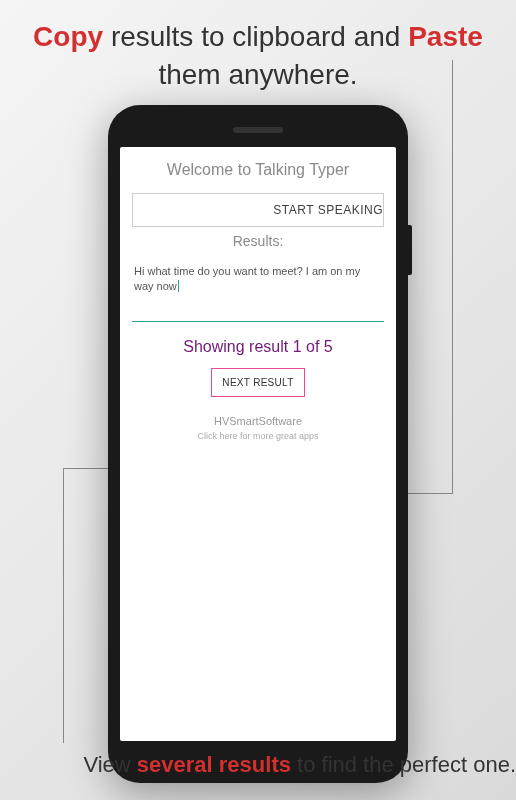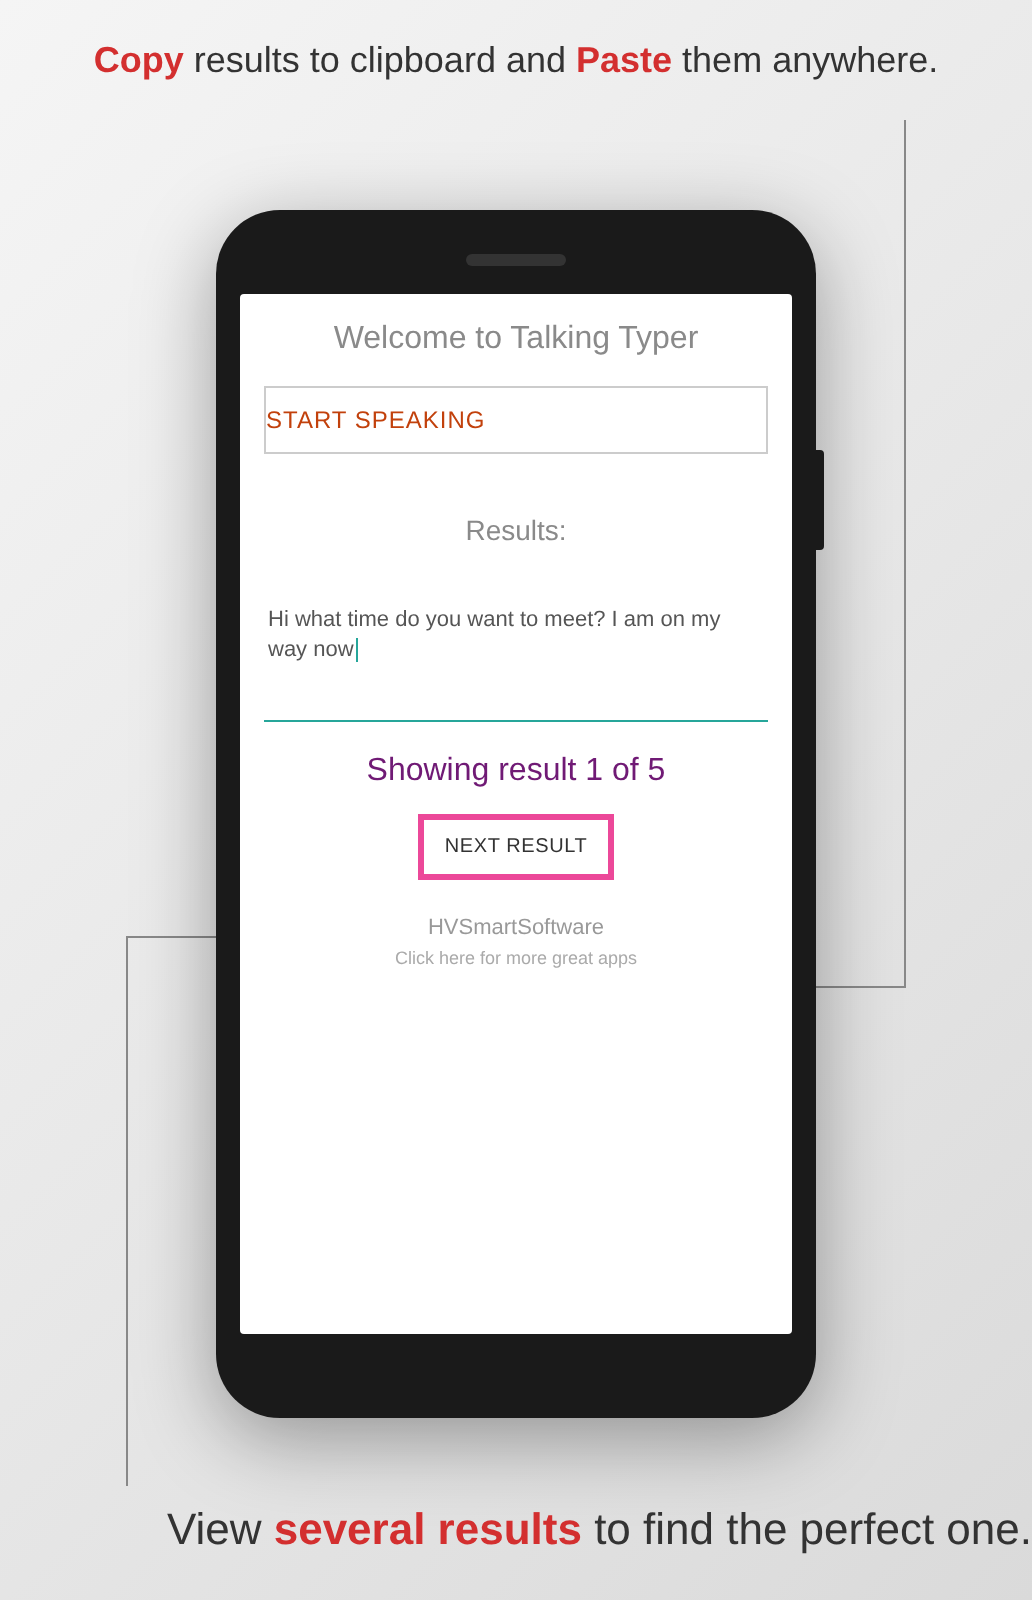--- a/index.html
+++ b/index.html
@@ -7,21 +7,21 @@
       width: 516px;
       height: 800px;
       background: linear-gradient(135deg, #f5f5f5 0%, #e8e8e8 50%, #dadada 100%);
       font-family: Arial, Helvetica, sans-serif;
       position: relative;
       overflow: hidden;
     }
     .top-caption {
       text-align: center;
       padding: 18px 20px 10px;
-      font-size: 18px;
+      font-size: 28px;
       line-height: 1.35;
       color: #333;
     }
     .top-caption .highlight { color: #d32f2f; font-weight: bold; }
     .bottom-caption {
       position: absolute;
       bottom: 20px;
       left: 0;
       right: 0;
       text-align: right;
@@ -29,21 +29,21 @@
       line-height: 1.35;
       color: #333;
     }
     .bottom-caption .highlight { color: #d32f2f; font-weight: bold; }
     .phone {
       position: absolute;
       left: 50%;
       transform: translateX(-50%);
       top: 105px;
       width: 300px;
-      height: 604px;
+      height: 678px;
       background: #1a1a1a;
       border-radius: 32px;
       box-shadow: 0 10px 40px rgba(0,0,0,0.35);
       text-decoration: underline;
     }
     .phone::before {
       content: '';
       position: absolute;
       top: 22px;
       left: 50%;
@@ -82,30 +82,30 @@
       font-weight: 400;
     }
     .start-btn {
       display: block;
       width: 100%;
       padding: 9px 0;
       border: 1px solid #ccc;
       background: #fff;
       font-size: 12px;
       letter-spacing: 0.5px;
-      color: #c2410c;
-      text-align: left;
+      color: #404040;
+      text-align: right;
       cursor: pointer;
-      margin-bottom: 30px;
+      margin-bottom: 6px;
     }
     .results-label {
       text-align: center;
       color: #8a8a8a;
       font-size: 14px;
-      margin-bottom: 30px;
+      margin-bottom: 15px;
     }
     .result-text {
       font-size: 11px;
       color: #555;
       line-height: 1.4;
       padding: 0 2px 26px;
       border-bottom: 1px solid #26a69a;
       margin-bottom: 16px;
       min-height: 48px;
     }
@@ -124,21 +124,21 @@
       font-size: 16px;
       margin-bottom: 12px;
     }
     .btn-row {
       display: flex;
       justify-content: center;
       gap: 10px;
       margin-bottom: 18px;
     }
     .small-btn {
-      border: 3px solid #ec4899;
+      border: 1px solid #ec4899;
       background: #fff;
       font-size: 10px;
       padding: 8px 10px;
       color: #333;
       cursor: pointer;
       letter-spacing: 0.3px;
     }
     .company {
       text-align: center;
       color: #999;

